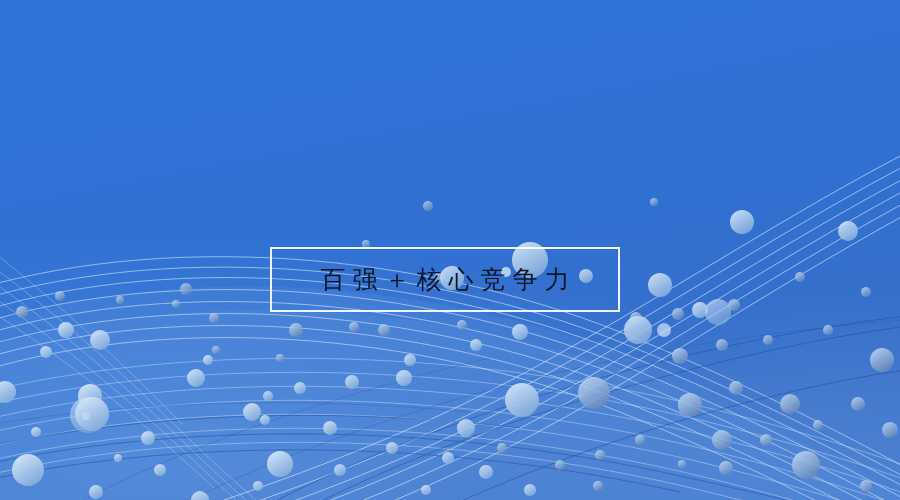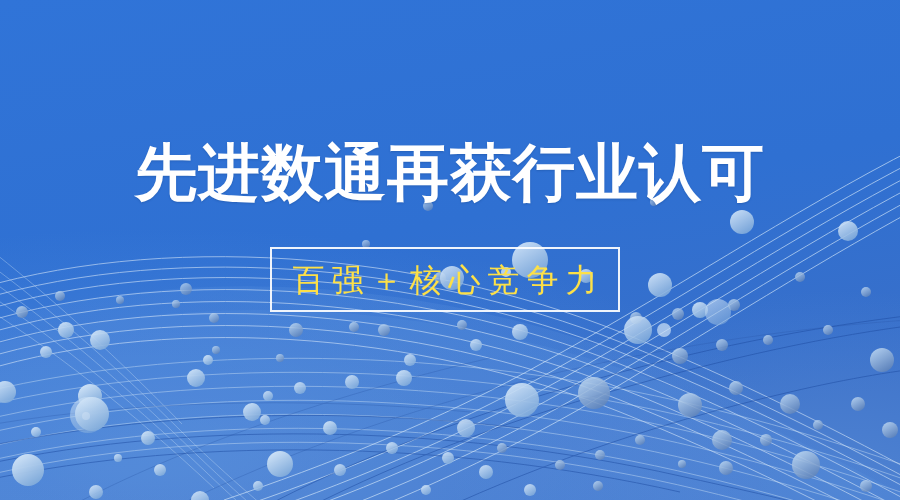--- a/index.html
+++ b/index.html
@@ -51,22 +51,22 @@
     top: 247px;
     width: 350px;
     height: 65px;
     box-sizing: border-box;
     border: 2px solid rgba(255,255,255,0.92);
     display: flex;
     align-items: center;
     justify-content: center;
   }
   #subtitle-text {
-    color: #fde047;
-    font-size: 32px;
+    color: #0f172a;
+    font-size: 25px;
     line-height: 30px;
     letter-spacing: 7px;
     text-indent: 7px;
     font-weight: normal;
     font-family: "Liberation Serif", "DejaVu Serif", serif;
     white-space: nowrap;
   }
 </style>
 </head>
 <body>
@@ -261,20 +261,19 @@
         <circle cx="200" cy="500" r="9" fill="url(#bubGrad)" opacity="0.85"></circle>
         <circle cx="96" cy="492" r="7" fill="url(#bubGrad)" opacity="0.85"></circle>
         <circle cx="258" cy="486" r="5" fill="url(#bubGrad)" opacity="0.85"></circle>
         <circle cx="598" cy="486" r="5" fill="url(#bubGradDark)" opacity="0.8"></circle>
         <circle cx="866" cy="486" r="6" fill="url(#bubGradDark)" opacity="0.8"></circle>
       </g>
     </g>
   </svg>
 
   <div class="content-layer">
-    <div id="main-title">先进数通再获行业认可</div>
 
     <div id="subtitle-box">
       <span id="subtitle-text">百强＋核心竞争力</span>
     </div>
   </div>
 
 </div>
 
 </body></html>

